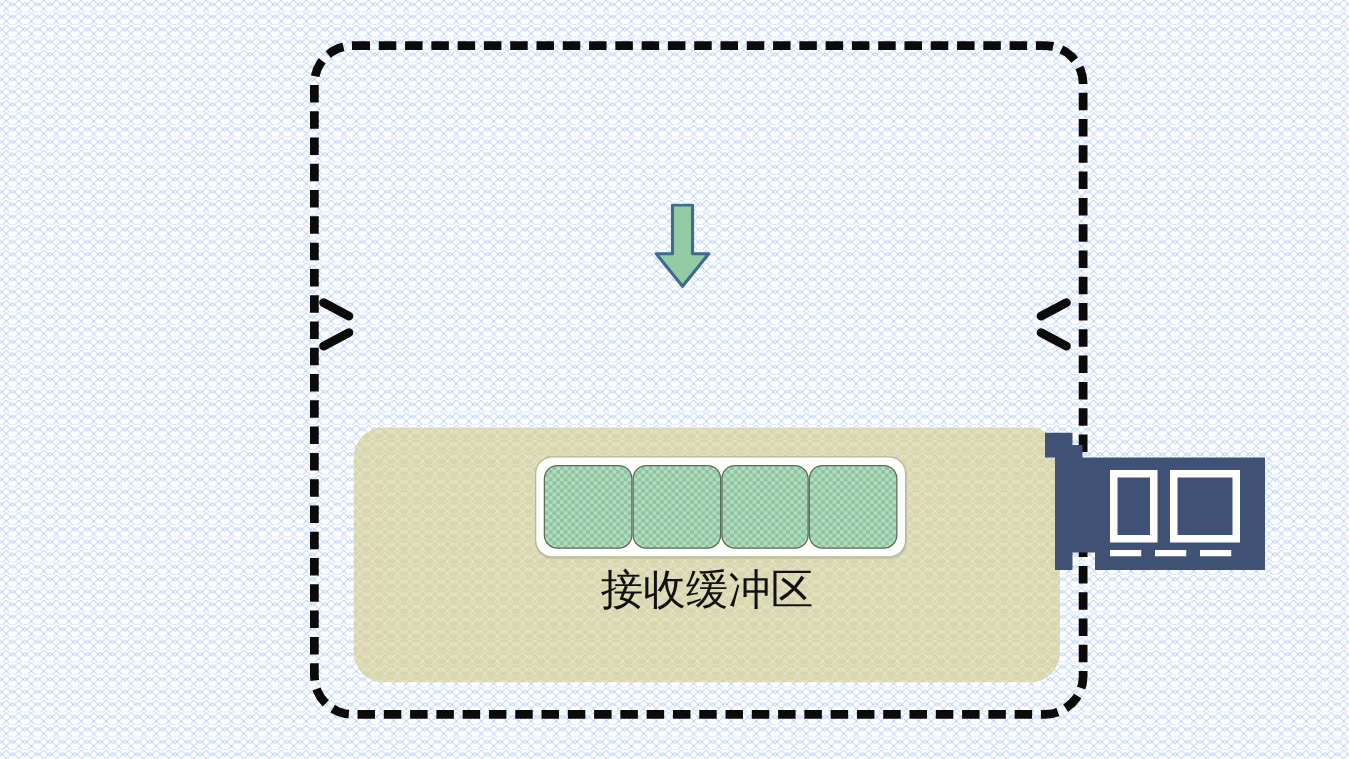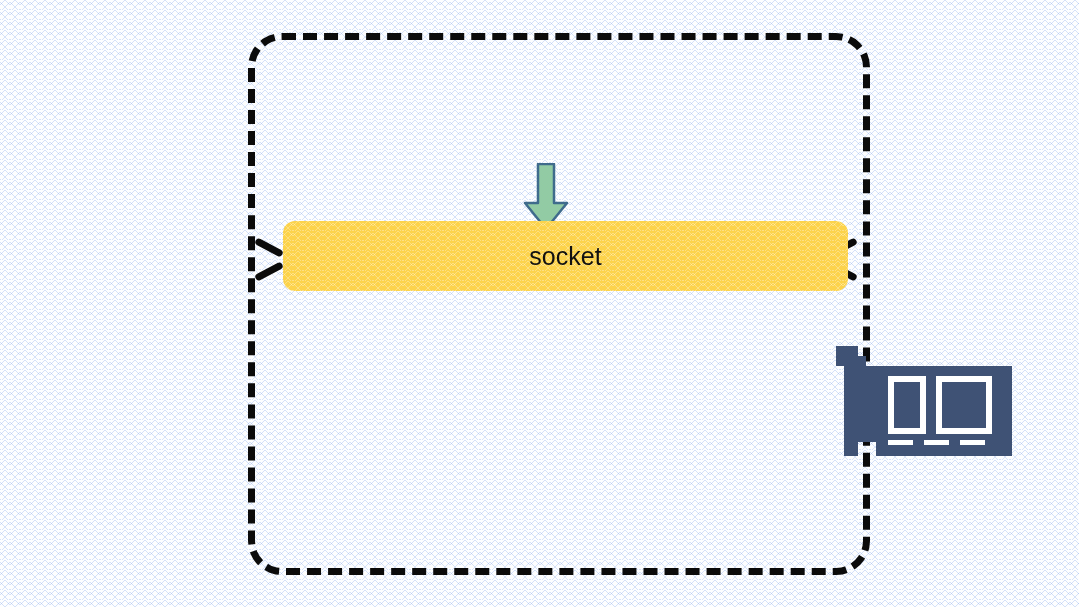--- a/index.html
+++ b/index.html
@@ -199,24 +199,30 @@
       <i class="b"></i>
     </div>
 
 
   <div id="down-arrow">
     <svg viewBox="0 0 48 68" xmlns="http://www.w3.org/2000/svg">
       <path d="M16 1 L32 1 L32 40 L45 40 L24 66 L3 40 L16 40 Z" fill="#92cba4" stroke="#3f6b8c" stroke-width="2.5" stroke-linejoin="round"></path>
     </svg>
   </div>
 
-  <div id="socket-bar">
-    <span id="socket-label">socket</span>
+
+  <div id="buffer-panel">
+    <div id="packet-track">
+      <div class="packet"></div>
+      <div class="packet"></div>
+      <div class="packet"></div>
+      <div class="packet"></div>
+    </div>
+    <div id="buffer-label">接收缓冲区</div>
   </div>
-
 
   <div id="nic-card">
     <svg viewBox="0 0 176 131" xmlns="http://www.w3.org/2000/svg">
       <path d="M0 0 L22 0 L22 10 L30 10 L30 20 L176 20 L176 110 L40 110 L40 96 L22 96 L22 110 L8 110 L8 96 L8 20 L0 20 Z" fill="#3f5275"></path>
       <rect x="55" y="33" width="32" height="52" fill="none" stroke="#ffffff" stroke-width="6"></rect>
       <rect x="103" y="33" width="50" height="52" fill="none" stroke="#ffffff" stroke-width="6"></rect>
       <rect x="52" y="94" width="25" height="5" fill="#ffffff"></rect>
       <rect x="88" y="94" width="25" height="5" fill="#ffffff"></rect>
       <rect x="124" y="94" width="25" height="5" fill="#ffffff"></rect>
     </svg>

